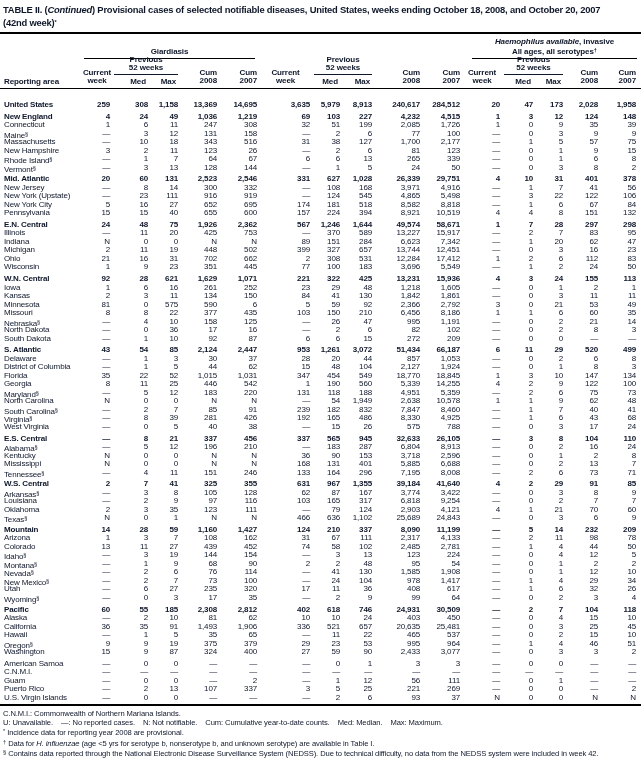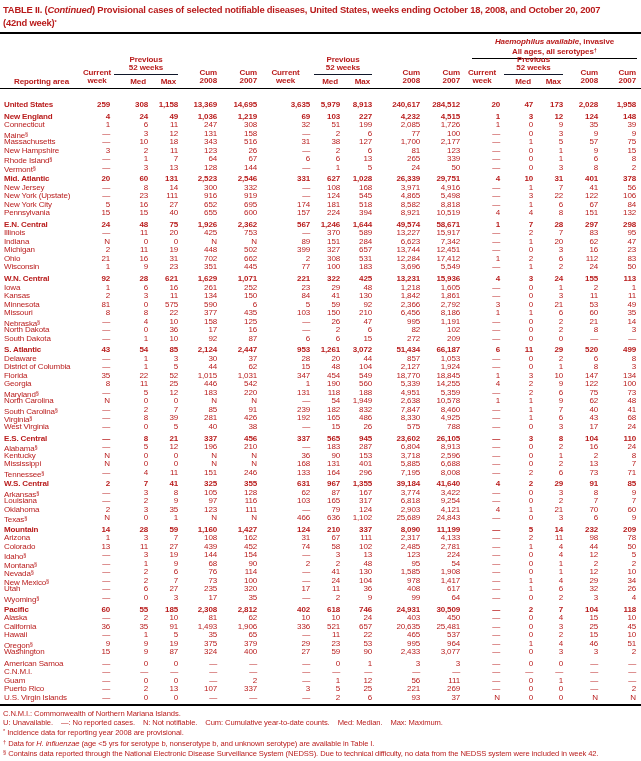--- a/index.html
+++ b/index.html
@@ -1,26 +1,26 @@
 <!DOCTYPE html>
 <html><head>
 <meta charset="utf-8">
 <style>
   html,body{margin:0;padding:0;background:#fff;}
-  .page{width:641px;height:761px;box-sizing:border-box;background:#fff;color:#b91c1c;
+  .page{width:641px;height:761px;box-sizing:border-box;background:#fff;color:#0f172a;
         font-family:"Liberation Sans","DejaVu Sans",sans-serif;overflow:hidden;}
   .ital{font-style:italic;}
   .sup{font-size:5.6px;vertical-align:2px;letter-spacing:0;}
   .title{font-weight:bold;font-size:9.4px;line-height:12.2px;padding:4px 3px 0 3px;letter-spacing:-0.2px;}
   .title-l1{white-space:nowrap;}
   .title-rule{border-top:2.4px solid #000;margin-top:2.5px;}
   .grid{display:grid;grid-template-columns:82px 30px 38px 30px 39px 40px 53px 30px 32px 48px 40px 40px 33px 30px 35px 38px;}
   .thead{grid-template-rows:24px 17px 10px;border-bottom:1.6px solid #000;padding-bottom:2px;margin-top:1px;
          font-weight:bold;font-size:8px;letter-spacing:-0.1px;}
-  .rep-area{grid-column:1;grid-row:1/4;align-self:end;padding-left:14px;white-space:nowrap;}
+  .rep-area{grid-column:1;grid-row:1/4;align-self:end;padding-left:4px;white-space:nowrap;}
   .gtitle{align-self:end;text-align:center;border-bottom:1px solid #000;padding-bottom:1.5px;line-height:9px;}
   .g1{grid-column:2/7;margin:0 4px 0 2px;}
   .g2{grid-column:7/12;margin:0 4px 0 12px;}
   .g3{grid-column:12/17;margin:0 1px 0 10px;}
   .h-cur{align-self:end;text-align:center;white-space:pre-line;line-height:8.6px;grid-row:2/4;}
   .h-prev{grid-row:2/3;align-self:end;text-align:center;white-space:pre-line;line-height:8.6px;
           border-bottom:1px solid #0f172a;margin:0 2px 1px 2px;padding-bottom:1px;}
   .h-mm{grid-row:3;align-self:end;text-align:right;padding-right:4px;}
   .h-cum{grid-row:2/4;align-self:end;text-align:right;white-space:pre-line;line-height:8.6px;padding-right:2px;}
   #tbody{margin-top:12px;font-size:8px;letter-spacing:-0.15px;}
@@ -40,20 +40,21 @@
 
   <div class="title">
     <div class="title-l1"><span>TABLE II. (</span><span class="ital">Continued</span><span>) Provisional cases of selected notifiable diseases, United States, weeks ending October 18, 2008, and October 20, 2007</span></div>
     <div class="title-l2"><span>(42nd week)</span><span class="sup">*</span></div>
   </div>
 
   <div class="title-rule"></div>
 
   <div class="thead grid" id="thead">
     <div class="rep-area">Reporting area</div>
+    <div class="gtitle g1">Giardiasis</div>
     <div class="gtitle g3">
       <div><span class="ital">Haemophilus available</span><span>, invasive</span></div>
       <div><span>All ages, all serotypes</span><span class="sup">†</span></div>
     </div>
   <div class="h-cur" style="grid-column: 2;">Current
 week</div>
       <div class="h-prev" style="grid-column: 3 / 5;">Previous
 52 weeks</div>
       <div class="h-mm" style="grid-column: 3;">Med</div>
       <div class="h-mm" style="grid-column: 4;">Max</div>
@@ -753,21 +754,21 @@
       <div class="grid trow bold gap">
         <div class="c-area"><span>E.S. Central</span></div>
         <div class="c-num">—</div>
         <div class="c-num">8</div>
         <div class="c-num">21</div>
         <div class="c-num">337</div>
         <div class="c-num">456</div>
         <div class="c-num">337</div>
         <div class="c-num">565</div>
         <div class="c-num">945</div>
-        <div class="c-num">23,602</div>
+        <div class="c-num">32,633</div>
         <div class="c-num">26,105</div>
         <div class="c-num">—</div>
         <div class="c-num">3</div>
         <div class="c-num">8</div>
         <div class="c-num">104</div>
         <div class="c-num">110</div>
       </div>
       <div class="grid trow">
         <div class="c-area"><span>Alabama</span><span class="sup">§</span></div>
         <div class="c-num">—</div>

